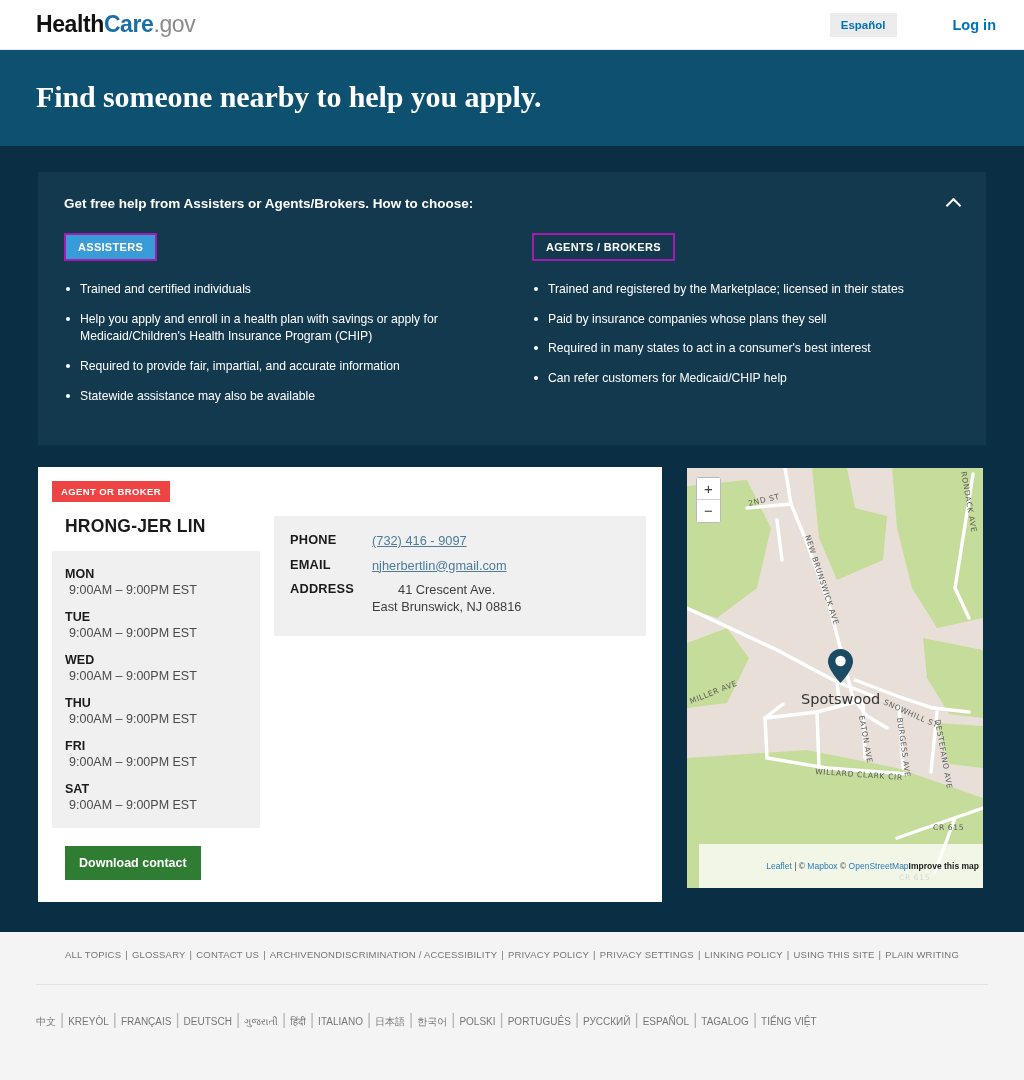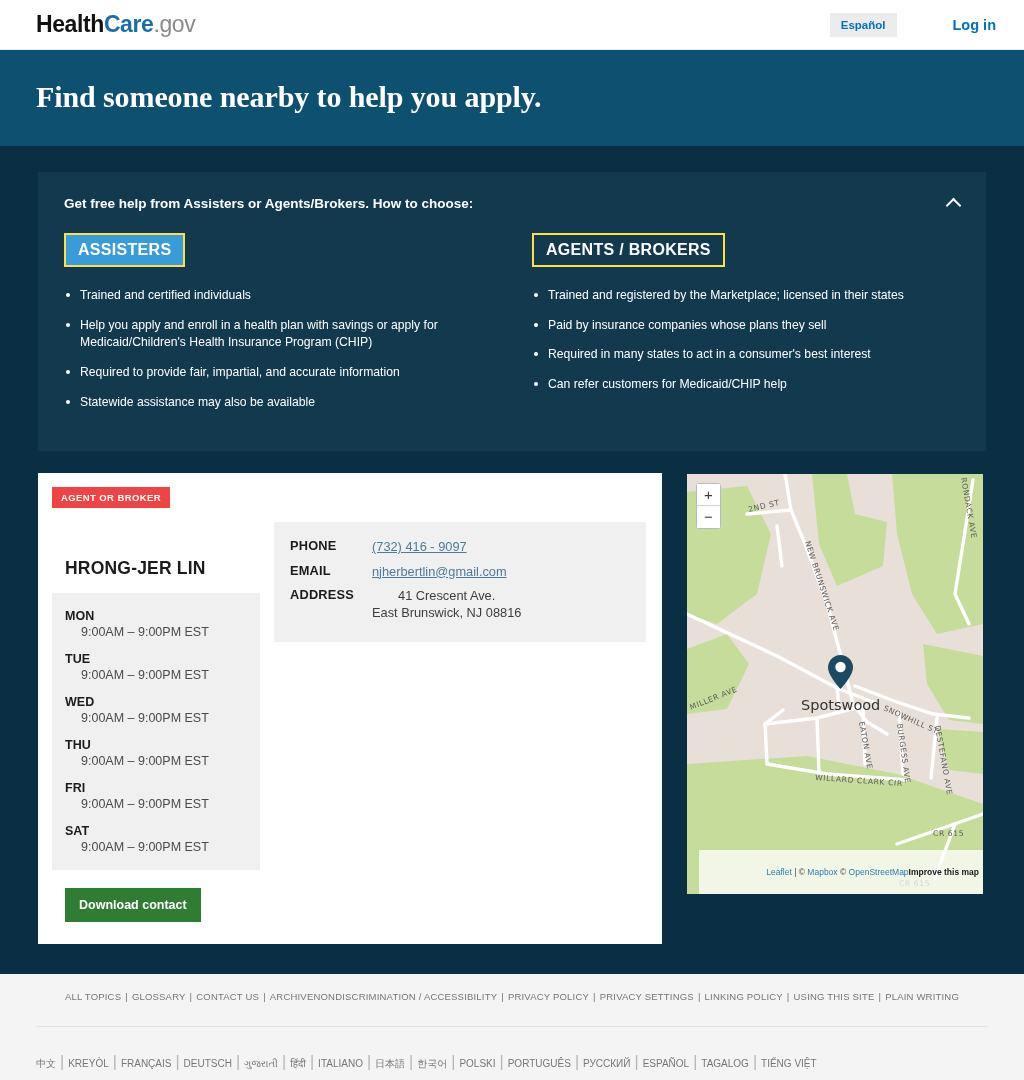--- a/index.html
+++ b/index.html
@@ -71,26 +71,26 @@
     background: none; border: none; cursor: pointer;
     width: 22px; height: 22px;
     display: flex; align-items: center; justify-content: center;
   }
   .chev { display: block; width: 11px; height: 11px; border-left: 2.4px solid #fff; border-top: 2.4px solid #fff; transform: rotate(45deg); margin-top: 4px; }
 
   .two-col { display: flex; }
   .col { width: 50%; padding-right: 24px; }
   .tab-chip {
     display: inline-block;
-    font-size: 16px;
+    font-size: 11px;
     font-weight: bold;
     letter-spacing: 0.3px;
     color: #ffffff;
     padding: 6px 12px;
-    border: 2px solid #fde047;
+    border: 2px solid #a21caf;
     cursor: pointer;
     background: transparent;
     font-family: inherit;
     margin-bottom: 20px;
   }
   .tab-chip.active { background: #3a9bd9; }
   .col ul { list-style: none; }
   .col li {
     color: #ffffff;
     font-size: 12.2px;
@@ -128,25 +128,24 @@
     padding: 5px 9px;
   }
   .card-body { display: flex; margin-top: 14px; }
   .card-left { width: 208px; }
   .agent-name {
     font-size: 17.5px;
     font-weight: bold;
     color: #1b1b1b;
     letter-spacing: 0.2px;
     padding: 0 0 14px 13px;
-    margin-top: 36px;
   }
   .hours { background: #f0f0f0; padding: 16px 14px 16px 13px; }
   .hours .day { font-size: 12.5px; font-weight: bold; color: #1b1b1b; }
-  .hours .time { font-size: 12.5px; color: #4a4a4a; margin: 2px 0 13px 16px; }
+  .hours .time { font-size: 12.5px; color: #4a4a4a; margin: 2px 0 13px 4px; }
   .hours .hrow:last-child .time { margin-bottom: 0; }
   .download-btn {
     margin: 18px 0 0 13px;
     background: #2e7d32;
     color: #ffffff;
     border: none;
     font-family: inherit;
     font-size: 12.5px;
     font-weight: bold;
     padding: 10px 14px;

